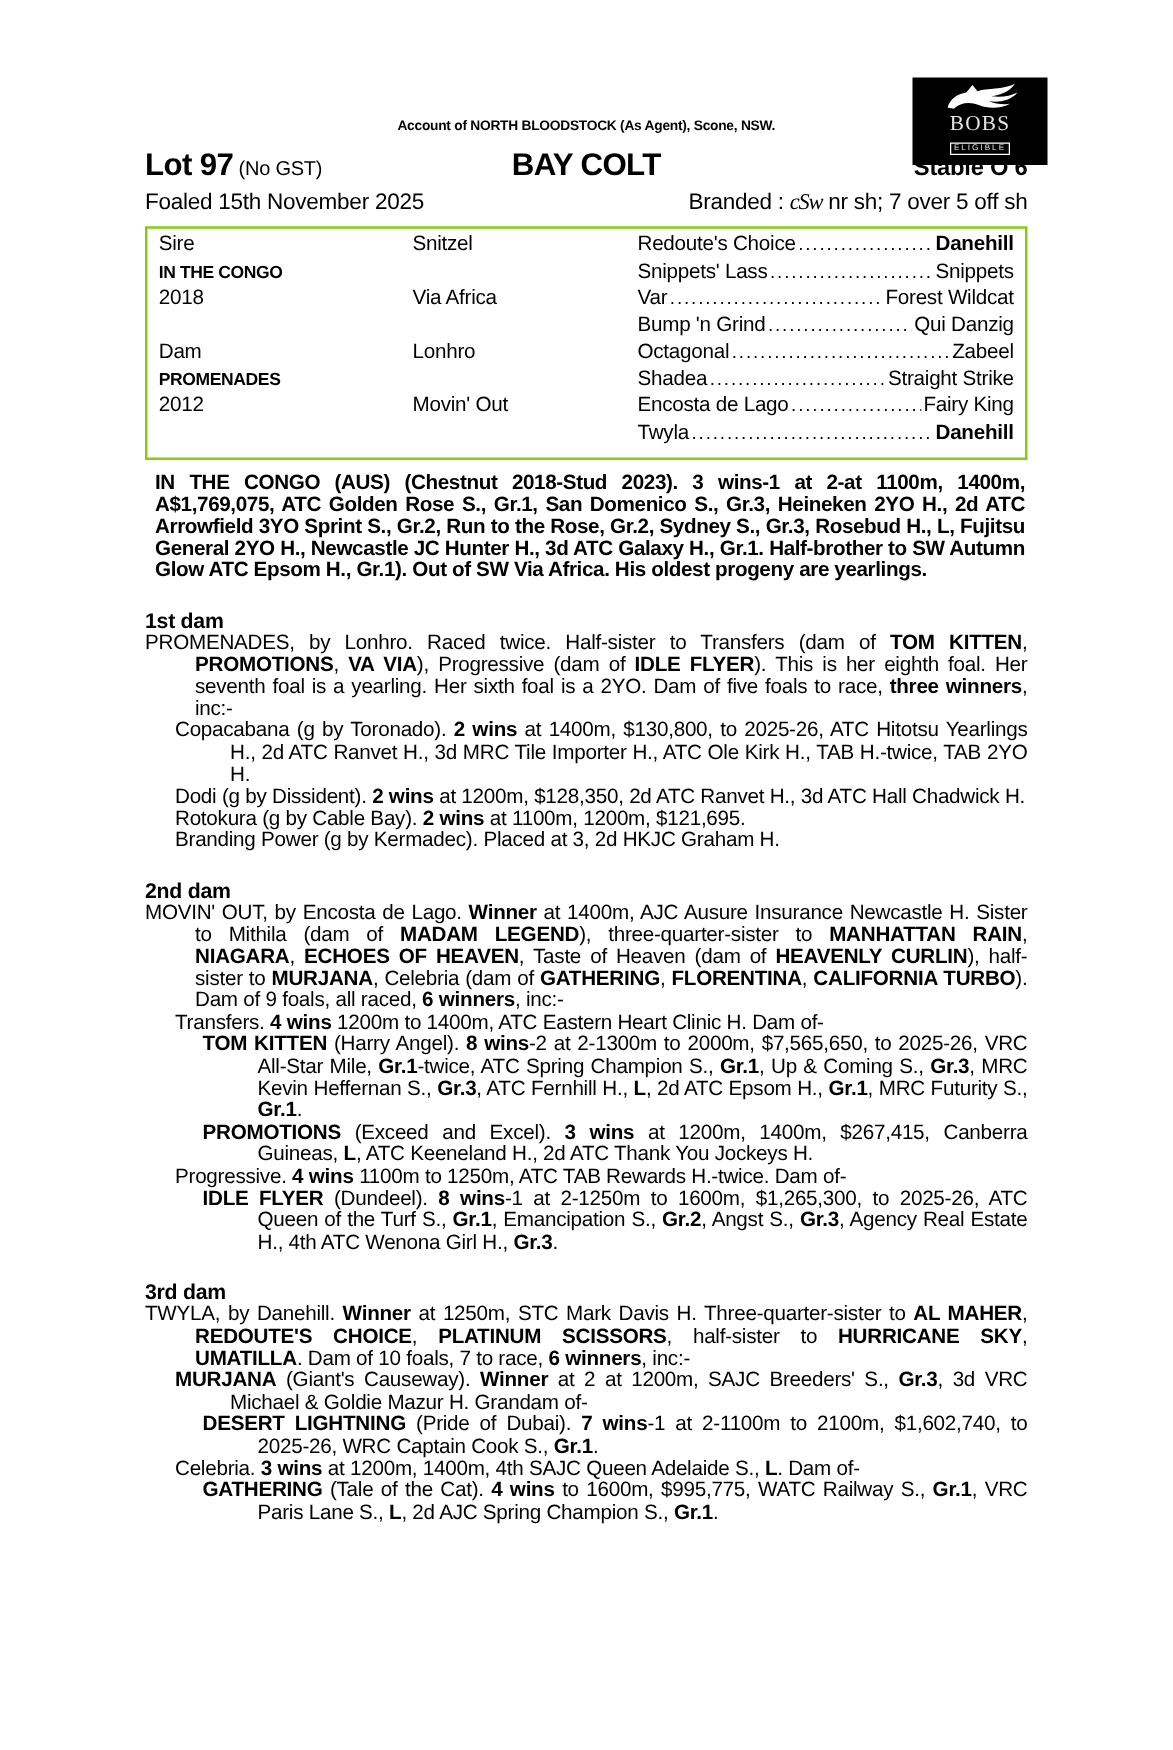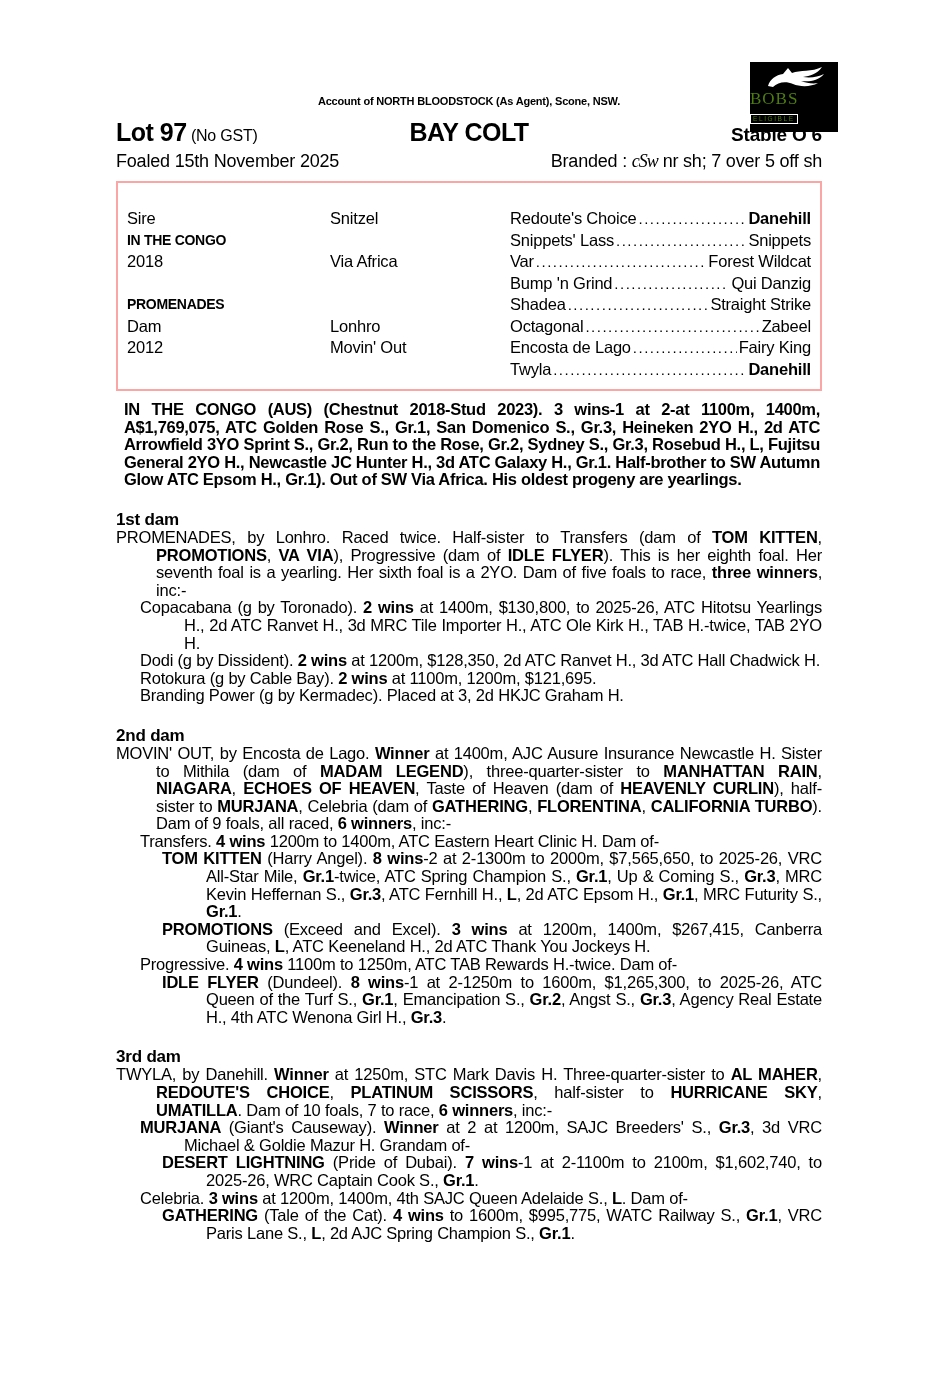--- a/index.html
+++ b/index.html
@@ -10,23 +10,23 @@
     padding: 0 116px;
     background: #ffffff;
     color: #000000;
     font-family: "Liberation Sans", sans-serif;
     letter-spacing: -0.2px;
     overflow: hidden;
   }
   
   .logo {
     position: absolute; top: 62px; right: 100px;
-    width: 88px; height: 70px;
-    background: #000; color: #4d7c0f;
-    text-align: left;
+    width: 108px; height: 70px;
+    background: #000; color: #e5e5e5;
+    text-align: center;
     box-sizing: border-box;
     padding-top: 3px;
   }
   .logo svg { display: block; margin: 0 auto; }
   .logo-word {
     font-family: "Liberation Serif", serif;
     font-size: 17px; line-height: 17px; letter-spacing: 1px;
     margin-top: 1px;
   }
   .logo-sub {
@@ -39,21 +39,21 @@
   .account { padding-top: 92px; text-align: center; font-weight: bold; font-size: 11px; line-height: 19px; }
   .lot-row { display: grid; grid-template-columns: 1fr auto 1fr; align-items: baseline; margin-top: 7px; }
   .lot-left { white-space: nowrap; }
   .lot-num { font-size: 25px; font-weight: bold; letter-spacing: -0.5px; }
   .no-gst { font-size: 16px; }
   .horse-title { font-size: 25px; font-weight: bold; text-align: left; letter-spacing: -0.5px; }
   .stable { text-align: right; font-weight: bold; font-size: 19px; }
   .foal-row { display: flex; justify-content: space-between; font-size: 18px; line-height: 21px; margin-top: 4px; }
   .brand-mark { font-family: "Liberation Serif", serif; font-style: italic; letter-spacing: -1px; }
   
-  .ped-box { border: 2px solid #fca5a5; margin-top: 9px; padding: 25px 9px 9px 9px; }
+  .ped-box { border: 2px solid #84cc16; margin-top: 9px; padding: 2px 9px 9px 9px; }
   .ped-row { display: grid; grid-template-columns: 203px 180px 1fr; line-height: 21.5px; font-size: 16.5px; }
   .ped-c1.big { font-weight: bold; font-size: 14px; letter-spacing: -0.3px; }
   .ped-c3 { display: flex; align-items: baseline; min-width: 0; }
   .ped-g { white-space: nowrap; }
   .dots { flex: 1 1 auto; overflow: hidden; margin: 0 2px; min-width: 8px; }
   .dots::after {
     content: "................................................................................";
     letter-spacing: 1.5px; font-size: 15px; white-space: nowrap;
   }
   .b { font-weight: bold; }
@@ -135,35 +135,35 @@
       <div class="ped-row">
         <div class="ped-c1"></div>
         <div class="ped-c2"></div>
         <div class="ped-c3">
           <span class="ped-g">Bump 'n Grind</span>
           <span class="dots"></span>
           <span class="ped-g">Qui Danzig</span>
         </div>
       </div>
       <div class="ped-row">
-        <div class="ped-c1 big">PROMENADES</div>
-        <div class="ped-c2"></div>
-        <div class="ped-c3">
-          <span class="ped-g">Shadea</span>
-          <span class="dots"></span>
-          <span class="ped-g">Straight Strike</span>
-        </div>
-      </div>
-      <div class="ped-row">
         <div class="ped-c1">Dam</div>
         <div class="ped-c2">Lonhro</div>
         <div class="ped-c3">
           <span class="ped-g">Octagonal</span>
           <span class="dots"></span>
           <span class="ped-g">Zabeel</span>
+        </div>
+      </div>
+      <div class="ped-row">
+        <div class="ped-c1 big">PROMENADES</div>
+        <div class="ped-c2"></div>
+        <div class="ped-c3">
+          <span class="ped-g">Shadea</span>
+          <span class="dots"></span>
+          <span class="ped-g">Straight Strike</span>
         </div>
       </div>
       <div class="ped-row">
         <div class="ped-c1">2012</div>
         <div class="ped-c2">Movin' Out</div>
         <div class="ped-c3">
           <span class="ped-g">Encosta de Lago</span>
           <span class="dots"></span>
           <span class="ped-g">Fairy King</span>
         </div>

